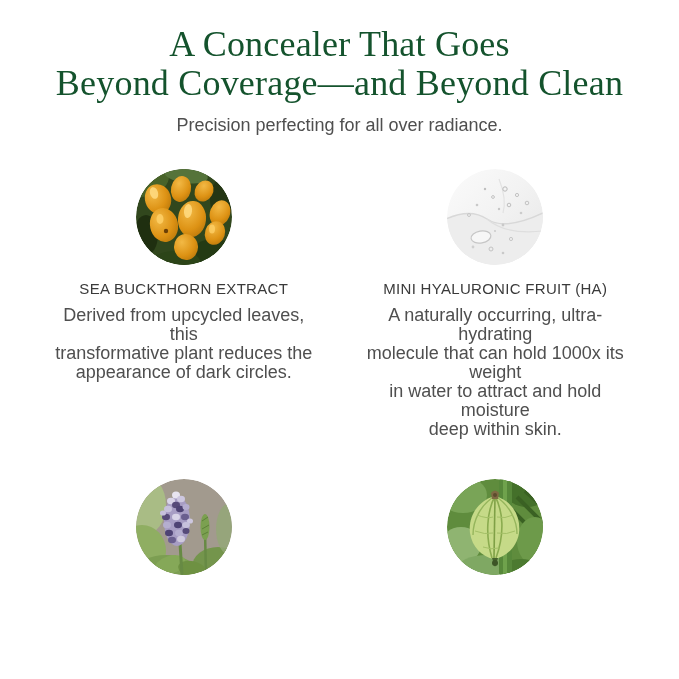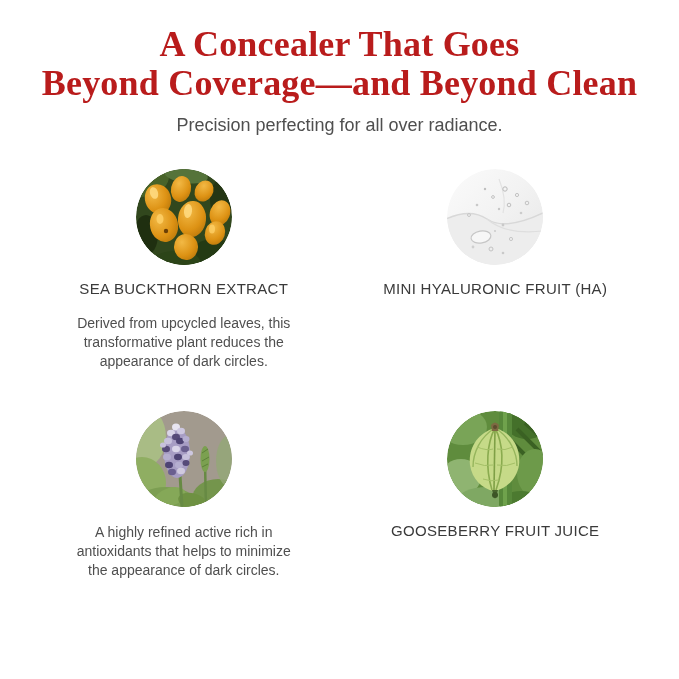--- a/index.html
+++ b/index.html
@@ -2,24 +2,24 @@
 <html><head>
 <meta charset="utf-8">
 <style>
   * { margin:0; padding:0; box-sizing:border-box; }
   html, body { width:679px; height:679px; background:#ffffff; }
   body { font-family:"Liberation Sans", sans-serif; overflow:hidden; }
   .page { width:679px; height:679px; padding-top:25px; background:#fff; }
 
   .title {
     font-family:"Liberation Serif", serif;
-    font-weight:700;
+    font-weight:400;
     font-size:36px;
     line-height:39px;
-    color:#b91c1c;
+    color:#14532d;
     text-align:center;
     white-space:pre-line;
     letter-spacing:0.2px;
   }
   .subtitle {
     margin-top:12px;
     text-align:center;
     font-size:18px;
     line-height:21px;
     color:#4f4f4f;
@@ -53,22 +53,22 @@
   .photo svg { display:block; width:100%; height:100%; }
   .ing-name {
     margin-top:15px;
     font-size:15px;
     line-height:18px;
     font-weight:400;
     color:#3a3a3a;
     letter-spacing:0.3px;
   }
   .ing-desc {
-    margin-top:16px;
-    font-size:14px;
+    margin-top:8px;
+    font-size:18px;
     line-height:19px;
     color:#4f4f4f;
     white-space:pre-line;
   }
 </style>
 </head>
 <body>
 
 <div class="page">
 
@@ -154,20 +154,24 @@
             <circle cx="56" cy="56" r="1.4" fill="#c9c9c9"></circle>
             <circle cx="48" cy="62" r="1.1" fill="#cccccc"></circle>
             <circle cx="64" cy="70" r="1.6" fill="none" stroke="#c6c6c6" stroke-width="1"></circle>
             <circle cx="44" cy="80" r="2" fill="none" stroke="#c2c2c2" stroke-width="1"></circle>
             <circle cx="56" cy="84" r="1.3" fill="#c9c9c9"></circle>
             <circle cx="26" cy="78" r="1.4" fill="#cfcfcf"></circle>
           </g>
         </svg>
       </div>
       <h2 class="ing-name">MINI HYALURONIC FRUIT (HA)</h2>
+      <p class="ing-desc">A naturally occurring, ultra-hydrating
+molecule that can hold 1000x its weight
+in water to attract and hold moisture
+deep within skin.</p>
     </section>
 
     <section class="cell">
       <div class="photo">
         <svg viewBox="0 0 96 96" xmlns="http://www.w3.org/2000/svg">
           <defs>
             <clipPath id="clip3">
                 <circle cx="48" cy="48" r="48"></circle>
               </clipPath>
           </defs>
@@ -201,23 +205,20 @@
             <ellipse cx="42" cy="46" rx="4" ry="3.2" fill="#4e4374"></ellipse>
             <ellipse cx="50" cy="46" rx="3.8" ry="3" fill="#c7c1dc"></ellipse>
             <ellipse cx="33" cy="54" rx="4" ry="3.2" fill="#4e4374"></ellipse>
             <ellipse cx="43" cy="54" rx="4" ry="3.2" fill="#b5aed0"></ellipse>
             <ellipse cx="50" cy="52" rx="3.5" ry="3" fill="#564a79"></ellipse>
             <ellipse cx="36" cy="61" rx="4" ry="3.2" fill="#6a5f8f"></ellipse>
             <ellipse cx="45" cy="60" rx="4" ry="3.2" fill="#d0cade"></ellipse>
           </g>
         </svg>
       </div>
-      <p class="ing-desc">A highly refined active rich in
-antioxidants that helps to minimize
-the appearance of dark circles.</p>
     </section>
 
     <section class="cell">
       <div class="photo">
         <svg viewBox="0 0 96 96" xmlns="http://www.w3.org/2000/svg">
           <defs>
             <clipPath id="clip4">
                 <circle cx="48" cy="48" r="48"></circle>
               </clipPath>
           </defs>
@@ -239,17 +240,16 @@
             <path d="M48,17 C63,26 70,42 70,55" stroke="#95b55c" fill="none" stroke-width="1.4"></path>
             <path d="M48,17 L47,79" stroke="#7fa046" stroke-width="1.6"></path>
             <path d="M30,36 Q40,40 46,38 M50,38 Q58,40 66,36 M28,52 Q38,56 46,54 M50,54 Q60,56 68,52 M36,68 Q44,71 52,69" stroke="#a3bf66" fill="none" stroke-width="1"></path>
             <path d="M44,14 Q48,9 52,14 L51,20 L45,20 Z" fill="#7d6a42"></path>
             <circle cx="48" cy="16" r="2" fill="#5d4c2e"></circle>
             <path d="M45,79 L48,88 L51,79 Z" fill="#46622c"></path>
             <circle cx="48" cy="84" r="3" fill="#3c5526"></circle>
           </g>
         </svg>
       </div>
-      <h2 class="ing-name">GOOSEBERRY FRUIT JUICE</h2>
     </section>
 
   </div>
 </div>
 
 </body></html>

